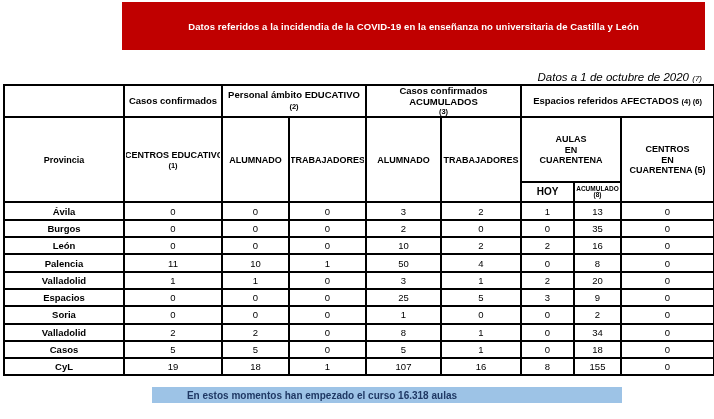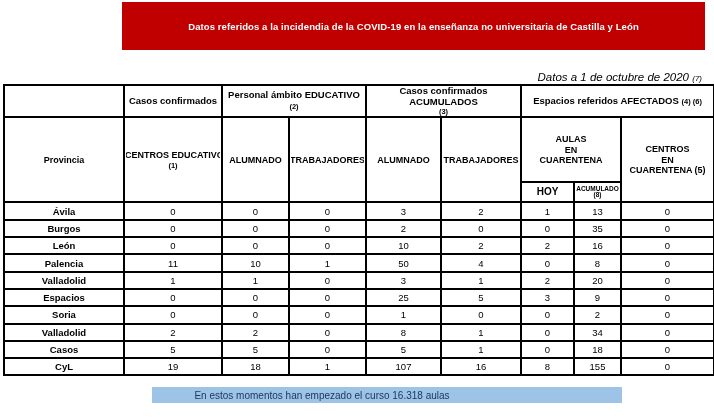--- a/index.html
+++ b/index.html
@@ -82,21 +82,21 @@
   .footer-bar {
     position: absolute;
     left: 152px; top: 387px;
     width: 470px; height: 16px;
     background: #9DC3E6;
     display: flex; align-items: center; justify-content: center;
     padding-right: 130px;
   }
   .footer-text {
     color: #1F3864;
-    font-weight: normal;
+    font-weight: bold;
     font-size: 10px;
     white-space: nowrap;
   }
 </style>
 </head>
 <body>
 
 <div class="page">
 
   <div class="banner">

